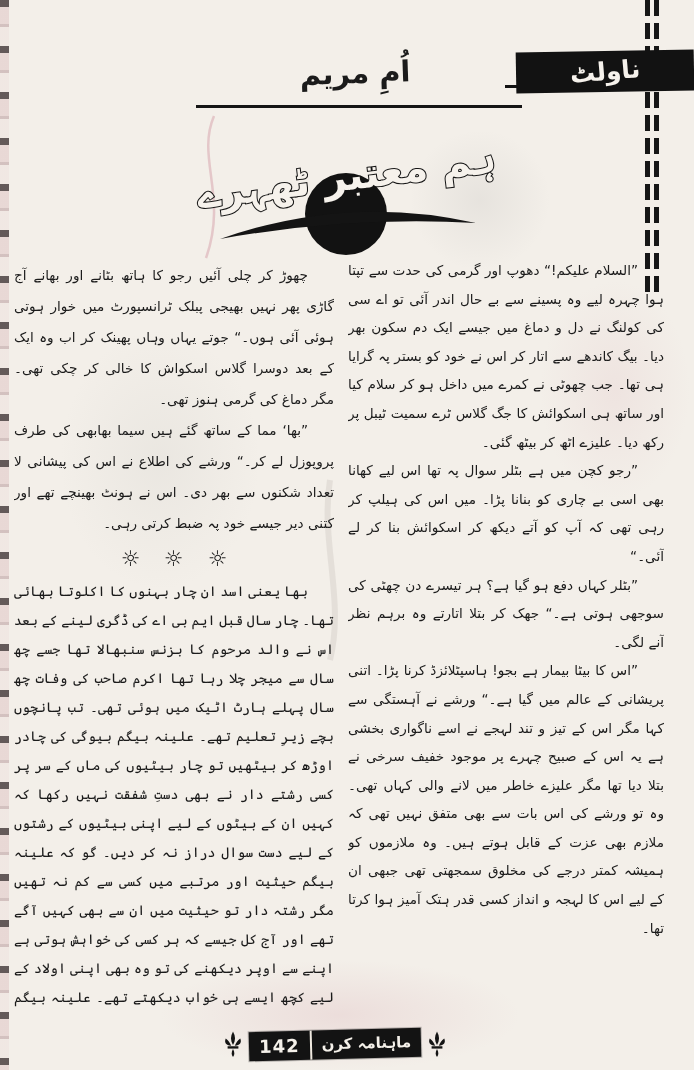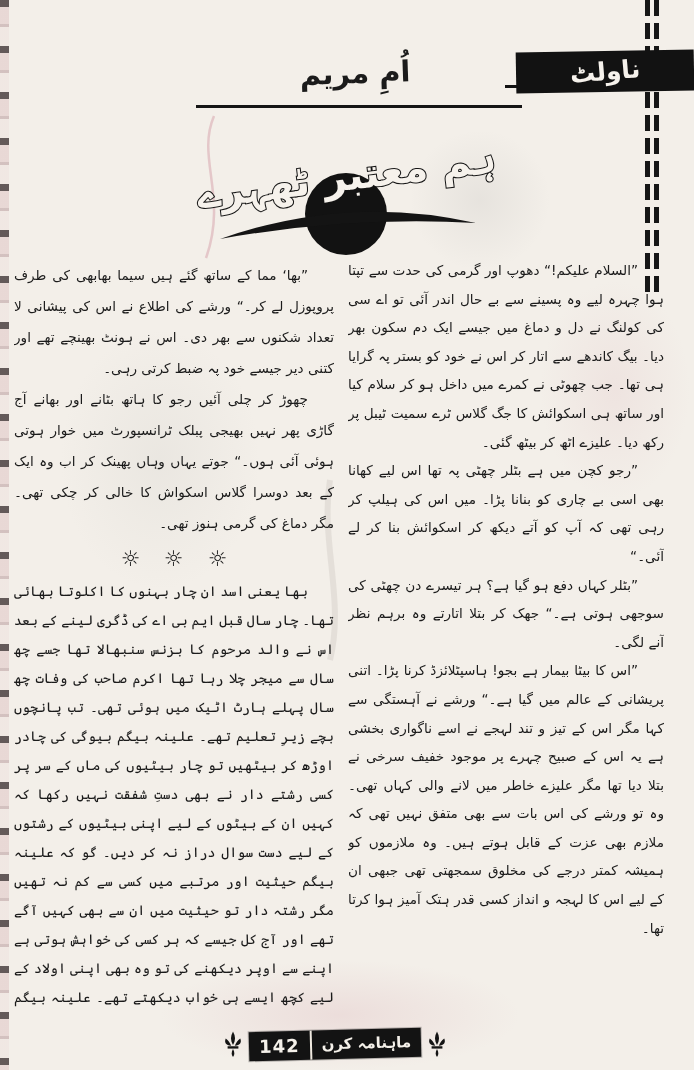--- a/index.html
+++ b/index.html
@@ -83,29 +83,29 @@
   <div class="author-underline"></div>
 
   <svg class="title-logo" width="292" height="150" viewBox="0 0 292 150">
     <circle cx="144" cy="104" r="41" fill="#121212"></circle>
     <path d="M 18 129 Q 146 84 274 113 Q 146 106 18 129 Z" fill="#141414"></path>
     <text x="146" y="80" text-anchor="middle" transform="rotate(-7 146 80)" font-family="DejaVu Sans, sans-serif" font-size="40" font-weight="bold" direction="rtl" fill="#f6f2ec" stroke="#141414" stroke-width="2.1" paint-order="stroke">ہم معتبر ٹھہرے</text>
   </svg>
 
   <div class="col col-right">
       <p class="para">”السلام علیکم!“ دھوپ اور گرمی کی حدت سے تپتا ہوا چہرہ لیے وہ پسینے سے بے حال اندر آئی تو اے سی کی کولنگ نے دل و دماغ میں جیسے ایک دم سکون بھر دیا۔ بیگ کاندھے سے اتار کر اس نے خود کو بستر پہ گرایا ہی تھا۔ جب چھوٹی نے کمرے میں داخل ہو کر سلام کیا اور ساتھ ہی اسکوائش کا جگ گلاس ٹرے سمیت ٹیبل پر رکھ دیا۔ علیزے اٹھ کر بیٹھ گئی۔</p>
-      <p class="para">”رجو کچن میں ہے بٹلر چھٹی پہ تھا اس لیے کھانا بھی اسی بے چاری کو بنانا پڑا۔ میں اس کی ہیلپ کر رہی تھی کہ آپ کو آتے دیکھ کر اسکوائش بنا کر لے آئی۔“</p>
+      <p class="para">”رجو کچن میں ہے بٹلر سوال پہ تھا اس لیے کھانا بھی اسی بے چاری کو بنانا پڑا۔ میں اس کی ہیلپ کر رہی تھی کہ آپ کو آتے دیکھ کر اسکوائش بنا کر لے آئی۔“</p>
       <p class="para">”بٹلر کہاں دفع ہو گیا ہے؟ ہر تیسرے دن چھٹی کی سوجھی ہوتی ہے۔“ جھک کر بتلا اتارتے وہ برہم نظر آنے لگی۔</p>
       <p class="para">”اس کا بیٹا بیمار ہے بجو! ہاسپٹلائزڈ کرنا پڑا۔ اتنی پریشانی کے عالم میں گیا ہے۔“ ورشے نے آہستگی سے کہا مگر اس کے تیز و تند لہجے نے اسے ناگواری بخشی ہے یہ اس کے صبیح چہرے پر موجود خفیف سرخی نے بتلا دیا تھا مگر علیزے خاطر میں لانے والی کہاں تھی۔ وہ تو ورشے کی اس بات سے بھی متفق نہیں تھی کہ ملازم بھی عزت کے قابل ہوتے ہیں۔ وہ ملازموں کو ہمیشہ کمتر درجے کی مخلوق سمجھتی تھی جبھی ان کے لیے اس کا لہجہ و انداز کسی قدر ہتک آمیز ہوا کرتا تھا۔</p>
     </div>
 
   <div class="col col-left">
     <div class="part1">
+        <p class="para">چھوڑ کر چلی آئیں رجو کا ہاتھ بٹانے اور بھانے آج گاڑی پھر نہیں بھیجی پبلک ٹرانسپورٹ میں خوار ہوتی ہوئی آئی ہوں۔“ جوتے یہاں وہاں پھینک کر اب وہ ایک کے بعد دوسرا گلاس اسکواش کا خالی کر چکی تھی۔ مگر دماغ کی گرمی ہنوز تھی۔</p>
         <p class="para">”بھا‘ مما کے ساتھ گئے ہیں سیما بھابھی کی طرف پروپوزل لے کر۔“ ورشے کی اطلاع نے اس کی پیشانی لا تعداد شکنوں سے بھر دی۔ اس نے ہونٹ بھینچے تھے اور کتنی دیر جیسے خود پہ ضبط کرتی رہی۔</p>
-        <p class="para">چھوڑ کر چلی آئیں رجو کا ہاتھ بٹانے اور بھانے آج گاڑی پھر نہیں بھیجی پبلک ٹرانسپورٹ میں خوار ہوتی ہوئی آئی ہوں۔“ جوتے یہاں وہاں پھینک کر اب وہ ایک کے بعد دوسرا گلاس اسکواش کا خالی کر چکی تھی۔ مگر دماغ کی گرمی ہنوز تھی۔</p>
       </div>
     <div class="stars">
       <span>☼</span>
       <span>☼</span>
       <span>☼</span>
     </div>
     <div class="part2">
         <p class="para cont">بھا یعنی اسد ان چار بہنوں کا اکلوتا بھائی تھا۔ چار سال قبل ایم بی اے کی ڈگری لینے کے بعد اس نے والد مرحوم کا بزنس سنبھالا تھا جسے چھ سال سے میجر چلا رہا تھا اکرم صاحب کی وفات چھ سال پہلے ہارٹ اٹیک میں ہوئی تھی۔ تب پانچوں بچے زیرِ تعلیم تھے۔ علینہ بیگم بیوگی کی چادر اوڑھ کر بیٹھیں تو چار بیٹیوں کی ماں کے سر پر کسی رشتے دار نے بھی دستِ شفقت نہیں رکھا کہ کہیں ان کے بیٹوں کے لیے اپنی بیٹیوں کے رشتوں کے لیے دست سوال دراز نہ کر دیں۔ گو کہ علینہ بیگم حیثیت اور مرتبے میں کسی سے کم نہ تھیں مگر رشتہ دار تو حیثیت میں ان سے بھی کہیں آگے تھے اور آج کل جیسے کہ ہر کسی کی خواہش ہوتی ہے اپنے سے اوپر دیکھنے کی تو وہ بھی اپنی اولاد کے لیے کچھ ایسے ہی خواب دیکھتے تھے۔ علینہ بیگم کو ناچار میجر کے ہاتھ میں سارا حساب کتاب دینا پڑا اسد تعلیم کے ساتھ بھی</p>
       </div>
   </div>

